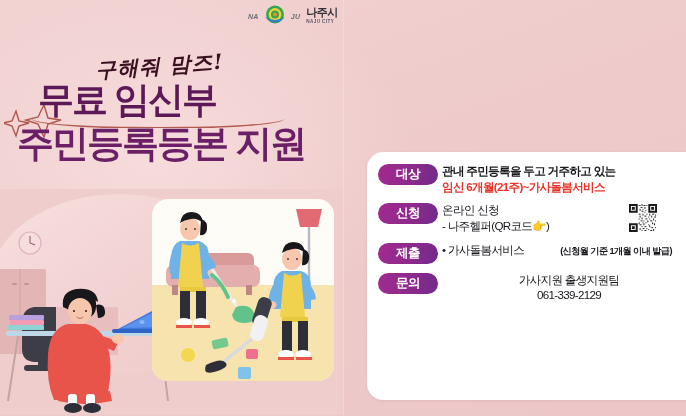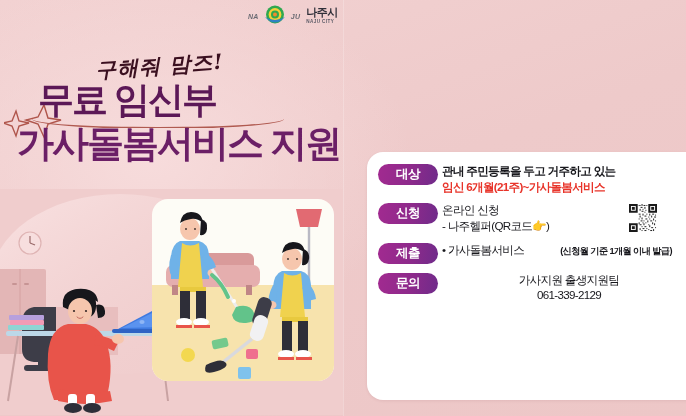--- a/index.html
+++ b/index.html
@@ -258,21 +258,21 @@
       </span>
     </div>
 
     <div class="script script-left">구해줘 맘즈!</div>
     <svg class="stars stars-left" width="68" height="44" viewBox="0 0 68 44">
       <path d="M8 18 l4 -10 l3 10 l10 2 l-10 3 l-3 10 l-4 -10 l-9 -3z" fill="none" stroke="#b0564c" stroke-width="1.4"></path>
       <path d="M34 14 l6 -12 l4 13 l13 2 l-13 4 l-4 13 l-6 -13 l-12 -4z" fill="none" stroke="#b0564c" stroke-width="1.4"></path>
     </svg>
     <div class="head1 hl-head1">무료 임신부</div>
     <div class="swoosh swoosh-left"></div>
-    <div class="head2 hl-head2">가사돌봄서비스 지원</div>
+    <div class="head2 hl-head2">주민등록등본 지원</div>
   </div>
 
   <div class="panel panel-right">
 
     
 
     
     
     
     

